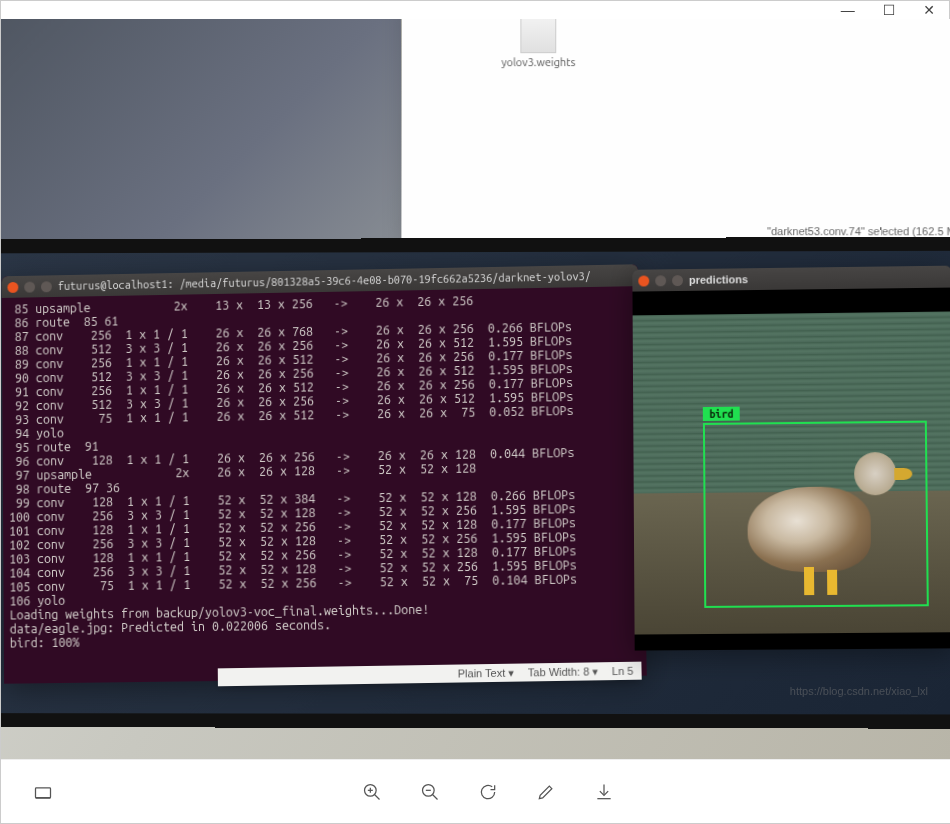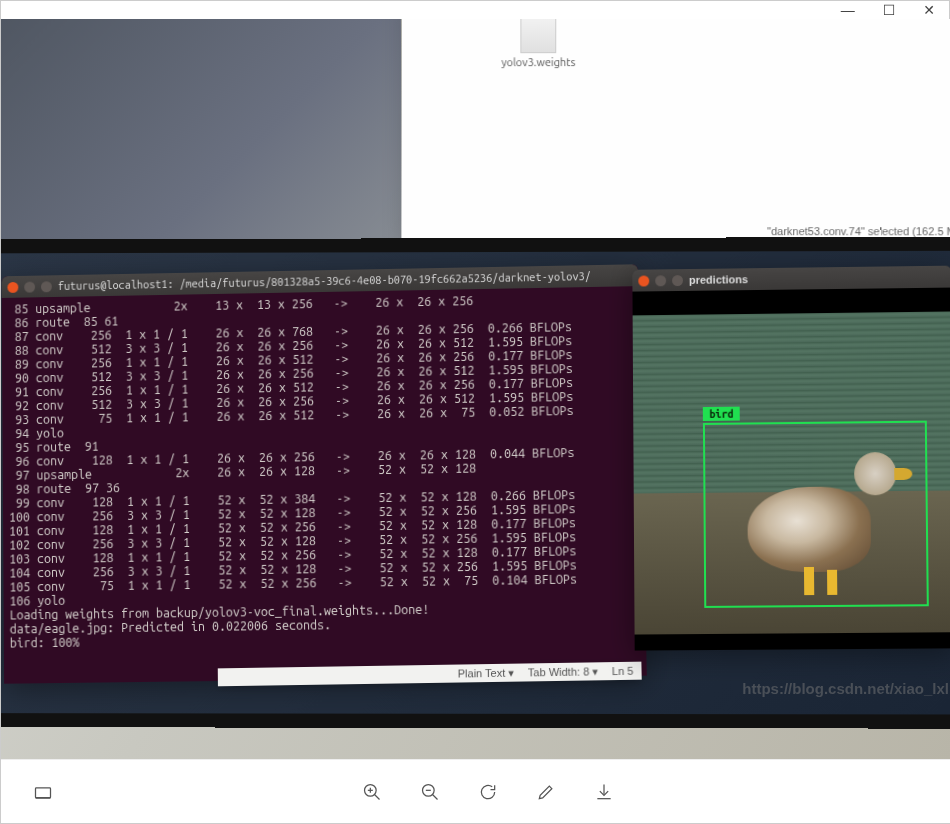--- a/index.html
+++ b/index.html
@@ -40,21 +40,21 @@
   .bird-legs { position:absolute; bottom:0; left:42%; width:6%; height:18%; background:#e8b830; }
   .bird-legs2 { position:absolute; bottom:0; left:55%; width:6%; height:16%; background:#e8b830; }
   .bbox { position:absolute; top:34%; left:22%; width:70%; height:58%; border:2px solid #20e050; }
   .bbox-label { position:absolute; top:-18px; left:-2px; background:#20e050; color:#0a2a0a; font-size:11px; font-weight:bold; padding:1px 6px; font-family:"Ubuntu Mono",monospace; }
   
   .toolbar { position:absolute; bottom:0; left:0; width:950px; height:64px; background:#fff; border-top:1px solid #eee; display:flex; align-items:center; padding:0 30px; }
   .toolbar .left { flex:0 0 auto; }
   .toolbar .center { flex:1; display:flex; justify-content:center; gap:34px; }
   .tb-icon { width:24px; height:24px; color:#555; cursor:pointer; display:flex; align-items:center; justify-content:center; }
   .tb-icon svg { width:20px; height:20px; stroke:#555; fill:none; stroke-width:1.5; }
-  .watermark { position:absolute; bottom:64px; right:2px; font-size:15px; color:rgba(120,120,120,0.5);font-weight:bold; }
+  .watermark { position:absolute; bottom:64px; right:23px; font-size:11px; color:rgba(120,120,120,0.5); }
 </style>
 </head>
 <body>
 
 <div class="win-frame">
   <div class="win-titlebar">
     <span>—</span>
     <span>☐</span>
     <span>✕</span>
   </div>

